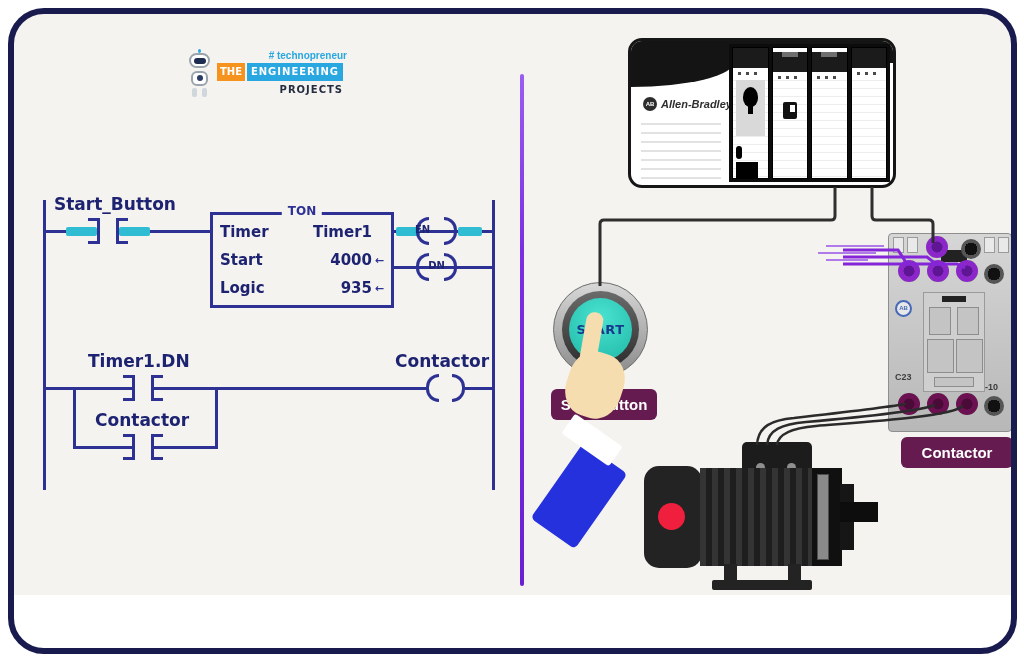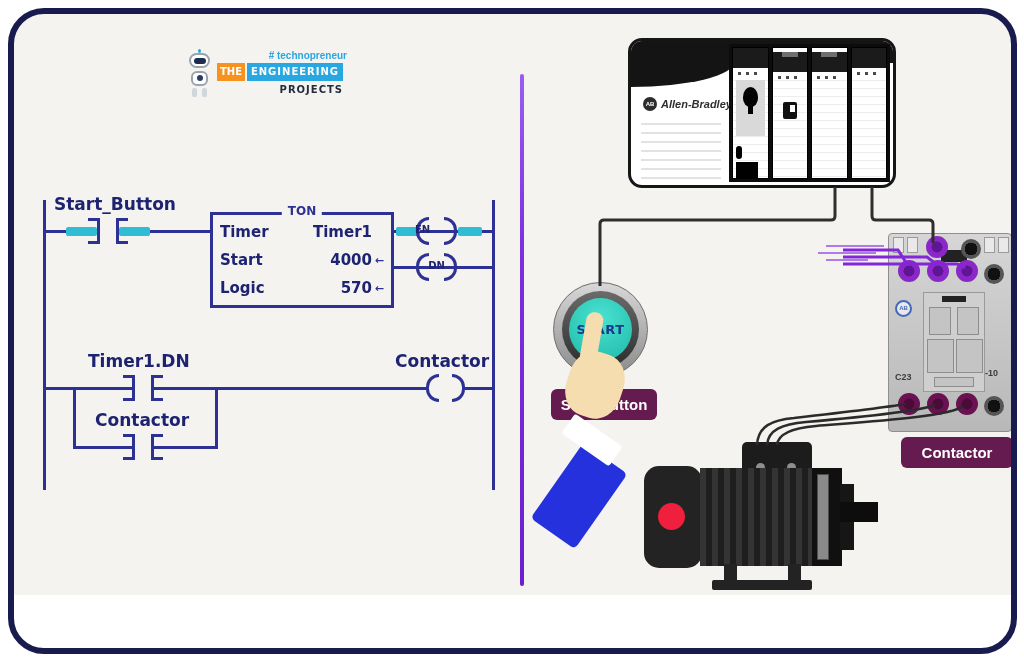--- a/index.html
+++ b/index.html
@@ -152,21 +152,21 @@
         <span class="val">Timer1</span>
         <span class="arr"></span>
       </div>
       <div class="trow">
         <span>Start</span>
         <span class="val">4000</span>
         <span class="arr">←</span>
       </div>
       <div class="trow">
         <span>Logic</span>
-        <span class="val">570</span>
+        <span class="val">935</span>
         <span class="arr">←</span>
       </div>
     </div>
   </div>
 
   <div class="abs lwire" style="left:394px;top:230px;width:98px;height:3px;"></div>
   <div class="abs lcyan" style="left:396px;top:227px;width:24px;height:9px;"></div>
   <div class="abs lcyan" style="left:458px;top:227px;width:24px;height:9px;"></div>
   <div class="abs arc l" style="left:416px;top:217px;"></div>
   <div class="abs arc r" style="left:444px;top:217px;"></div>
@@ -268,21 +268,21 @@
     <div class="ab-ring">AB</div>
     <div class="c-inner">
       <div class="strip"></div>
       <div class="c-cell" style="left:5px;top:14px;width:22px;height:28px;"></div>
       <div class="c-cell" style="left:33px;top:14px;width:22px;height:28px;"></div>
       <div class="c-cell" style="left:3px;top:46px;width:27px;height:34px;"></div>
       <div class="c-cell" style="left:32px;top:46px;width:27px;height:34px;"></div>
       <div class="c-cell" style="left:10px;top:84px;width:40px;height:10px;"></div>
     </div>
     <div class="c-code" style="left:6px;top:138px;">C23</div>
-    <div class="c-code" style="left:96px;top:134px;">-10</div>
+    <div class="c-code" style="left:96px;top:148px;">-10</div>
     <div class="term maroon" style="left:9px;top:159px;"></div>
     <div class="term maroon" style="left:38px;top:159px;"></div>
     <div class="term maroon" style="left:67px;top:159px;"></div>
     <div class="term black" style="left:95px;top:162px;"></div>
   </div>
 
   <div class="abs motor">
     <div class="tbox">
       <div class="scr" style="left:14px;"></div>
       <div class="scr" style="left:45px;"></div>

